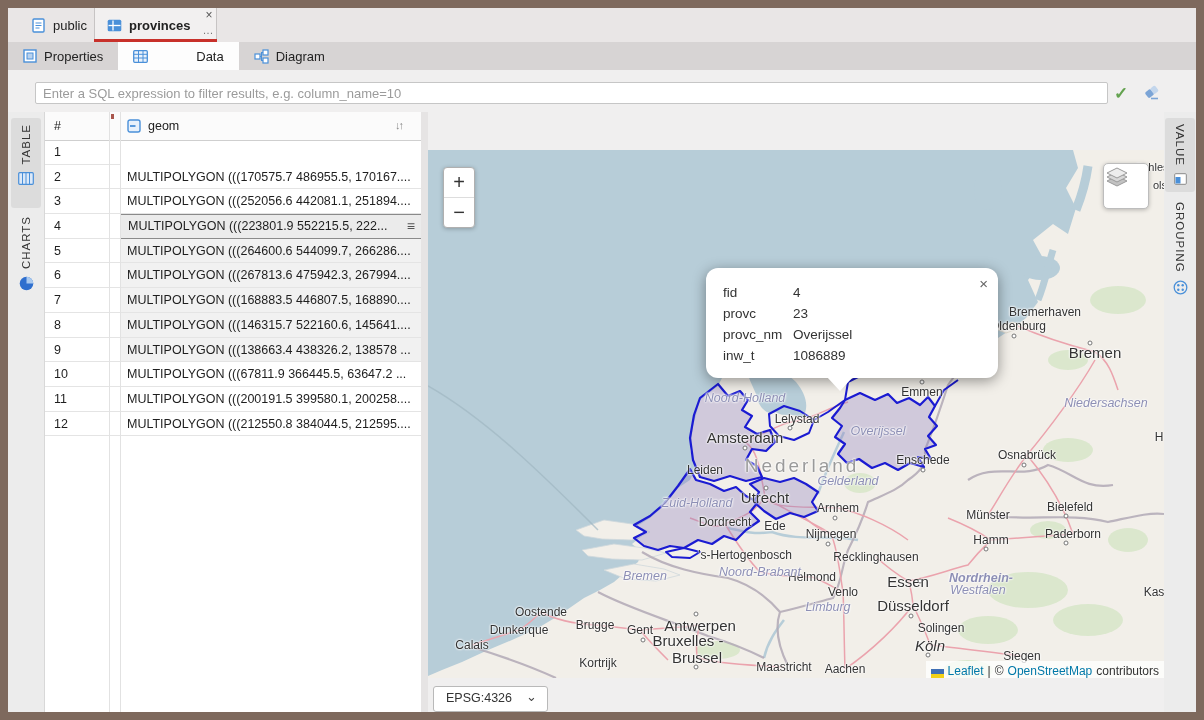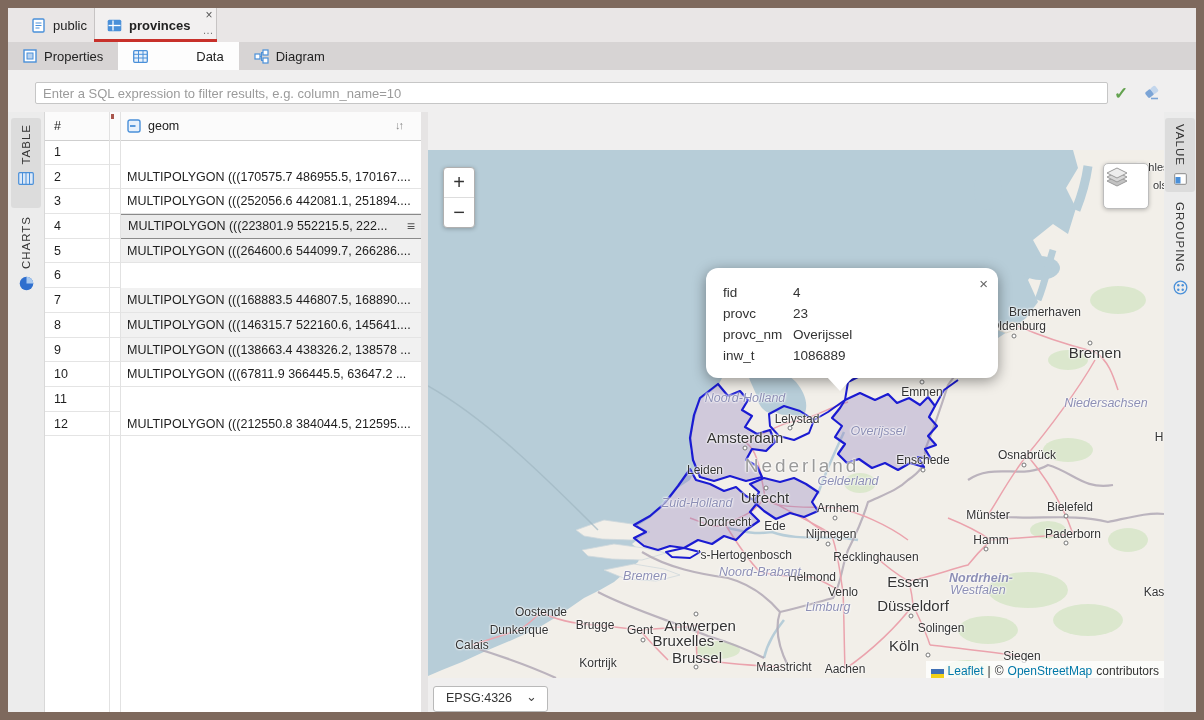--- a/index.html
+++ b/index.html
@@ -251,20 +251,21 @@
             <div class="cell geom sel">MULTIPOLYGON (((223801.9 552215.5, 222...<span class="rowmenu">≡</span></div>
           </div>
           <div class="trow">
             <div class="cell num">5</div>
             <div class="cell gap"></div>
             <div class="cell geom shaded">MULTIPOLYGON (((264600.6 544099.7, 266286....</div>
           </div>
           <div class="trow">
             <div class="cell num">6</div>
             <div class="cell gap"></div>
+            <div class="cell geom shaded">MULTIPOLYGON (((267813.6 475942.3, 267994....</div>
           </div>
           <div class="trow">
             <div class="cell num">7</div>
             <div class="cell gap"></div>
             <div class="cell geom shaded">MULTIPOLYGON (((168883.5 446807.5, 168890....</div>
           </div>
           <div class="trow">
             <div class="cell num">8</div>
             <div class="cell gap"></div>
             <div class="cell geom shaded">MULTIPOLYGON (((146315.7 522160.6, 145641....</div>
@@ -275,20 +276,21 @@
             <div class="cell geom shaded">MULTIPOLYGON (((138663.4 438326.2, 138578 ...</div>
           </div>
           <div class="trow">
             <div class="cell num">10</div>
             <div class="cell gap"></div>
             <div class="cell geom">MULTIPOLYGON (((67811.9 366445.5, 63647.2 ...</div>
           </div>
           <div class="trow">
             <div class="cell num">11</div>
             <div class="cell gap"></div>
+            <div class="cell geom">MULTIPOLYGON (((200191.5 399580.1, 200258....</div>
           </div>
           <div class="trow">
             <div class="cell num">12</div>
             <div class="cell gap"></div>
             <div class="cell geom">MULTIPOLYGON (((212550.8 384044.5, 212595....</div>
           </div>
         </div>
       <div class="vline" style="left:64px;"></div>
       <div class="vline" style="left:75px;"></div>
     </div>
@@ -401,21 +403,21 @@
             <span class="mlabel city" style="left: 560px; top: 365px;">Münster</span>
             <span class="mlabel city" style="left: 642px; top: 357px;">Bielefeld</span>
             <span class="mlabel city" style="left: 645px; top: 384px;">Paderborn</span>
             <span class="mlabel city" style="left: 563px; top: 390px;">Hamm</span>
             <span class="mlabel city" style="left: 448px; top: 407px;">Recklinghausen</span>
             <span class="mlabel big" style="left: 480px; top: 431px;">Essen</span>
             <span class="mlabel prov" style="left: 553px; top: 428px; font-weight: bold;">Nordrhein-</span>
             <span class="mlabel prov" style="left: 550px; top: 440px;">Westfalen</span>
             <span class="mlabel big" style="left: 485px; top: 455px;">Düsseldorf</span>
             <span class="mlabel city" style="left: 513px; top: 478px;">Solingen</span>
-            <span class="mlabel big" style="left: 476px; top: 495px;">Köln</span>
+            <span class="mlabel big" style="left: 502px; top: 495px; font-style: italic;">Köln</span>
             <span class="mlabel city" style="left: 594px; top: 506px;">Siegen</span>
             <span class="mlabel city" style="left: 729px; top: 442px;">Kass</span>
             <span class="mlabel city" style="left: 417px; top: 519px;">Aachen</span>
             <span class="mlabel city" style="left: 356px; top: 517px;">Maastricht</span>
             <span class="mlabel city" style="left: 415px; top: 442px;">Venlo</span>
             <span class="mlabel city" style="left: 384px; top: 427px;">Helmond</span>
             <span class="mlabel prov" style="left: 400px; top: 457px;">Limburg</span>
             <span class="mlabel city" style="left: 403px; top: 384px;">Nijmegen</span>
             <span class="mlabel city" style="left: 410px; top: 358px;">Arnhem</span>
             <span class="mlabel city" style="left: 347px; top: 345px; margin-top: 31px;">Ede</span>

